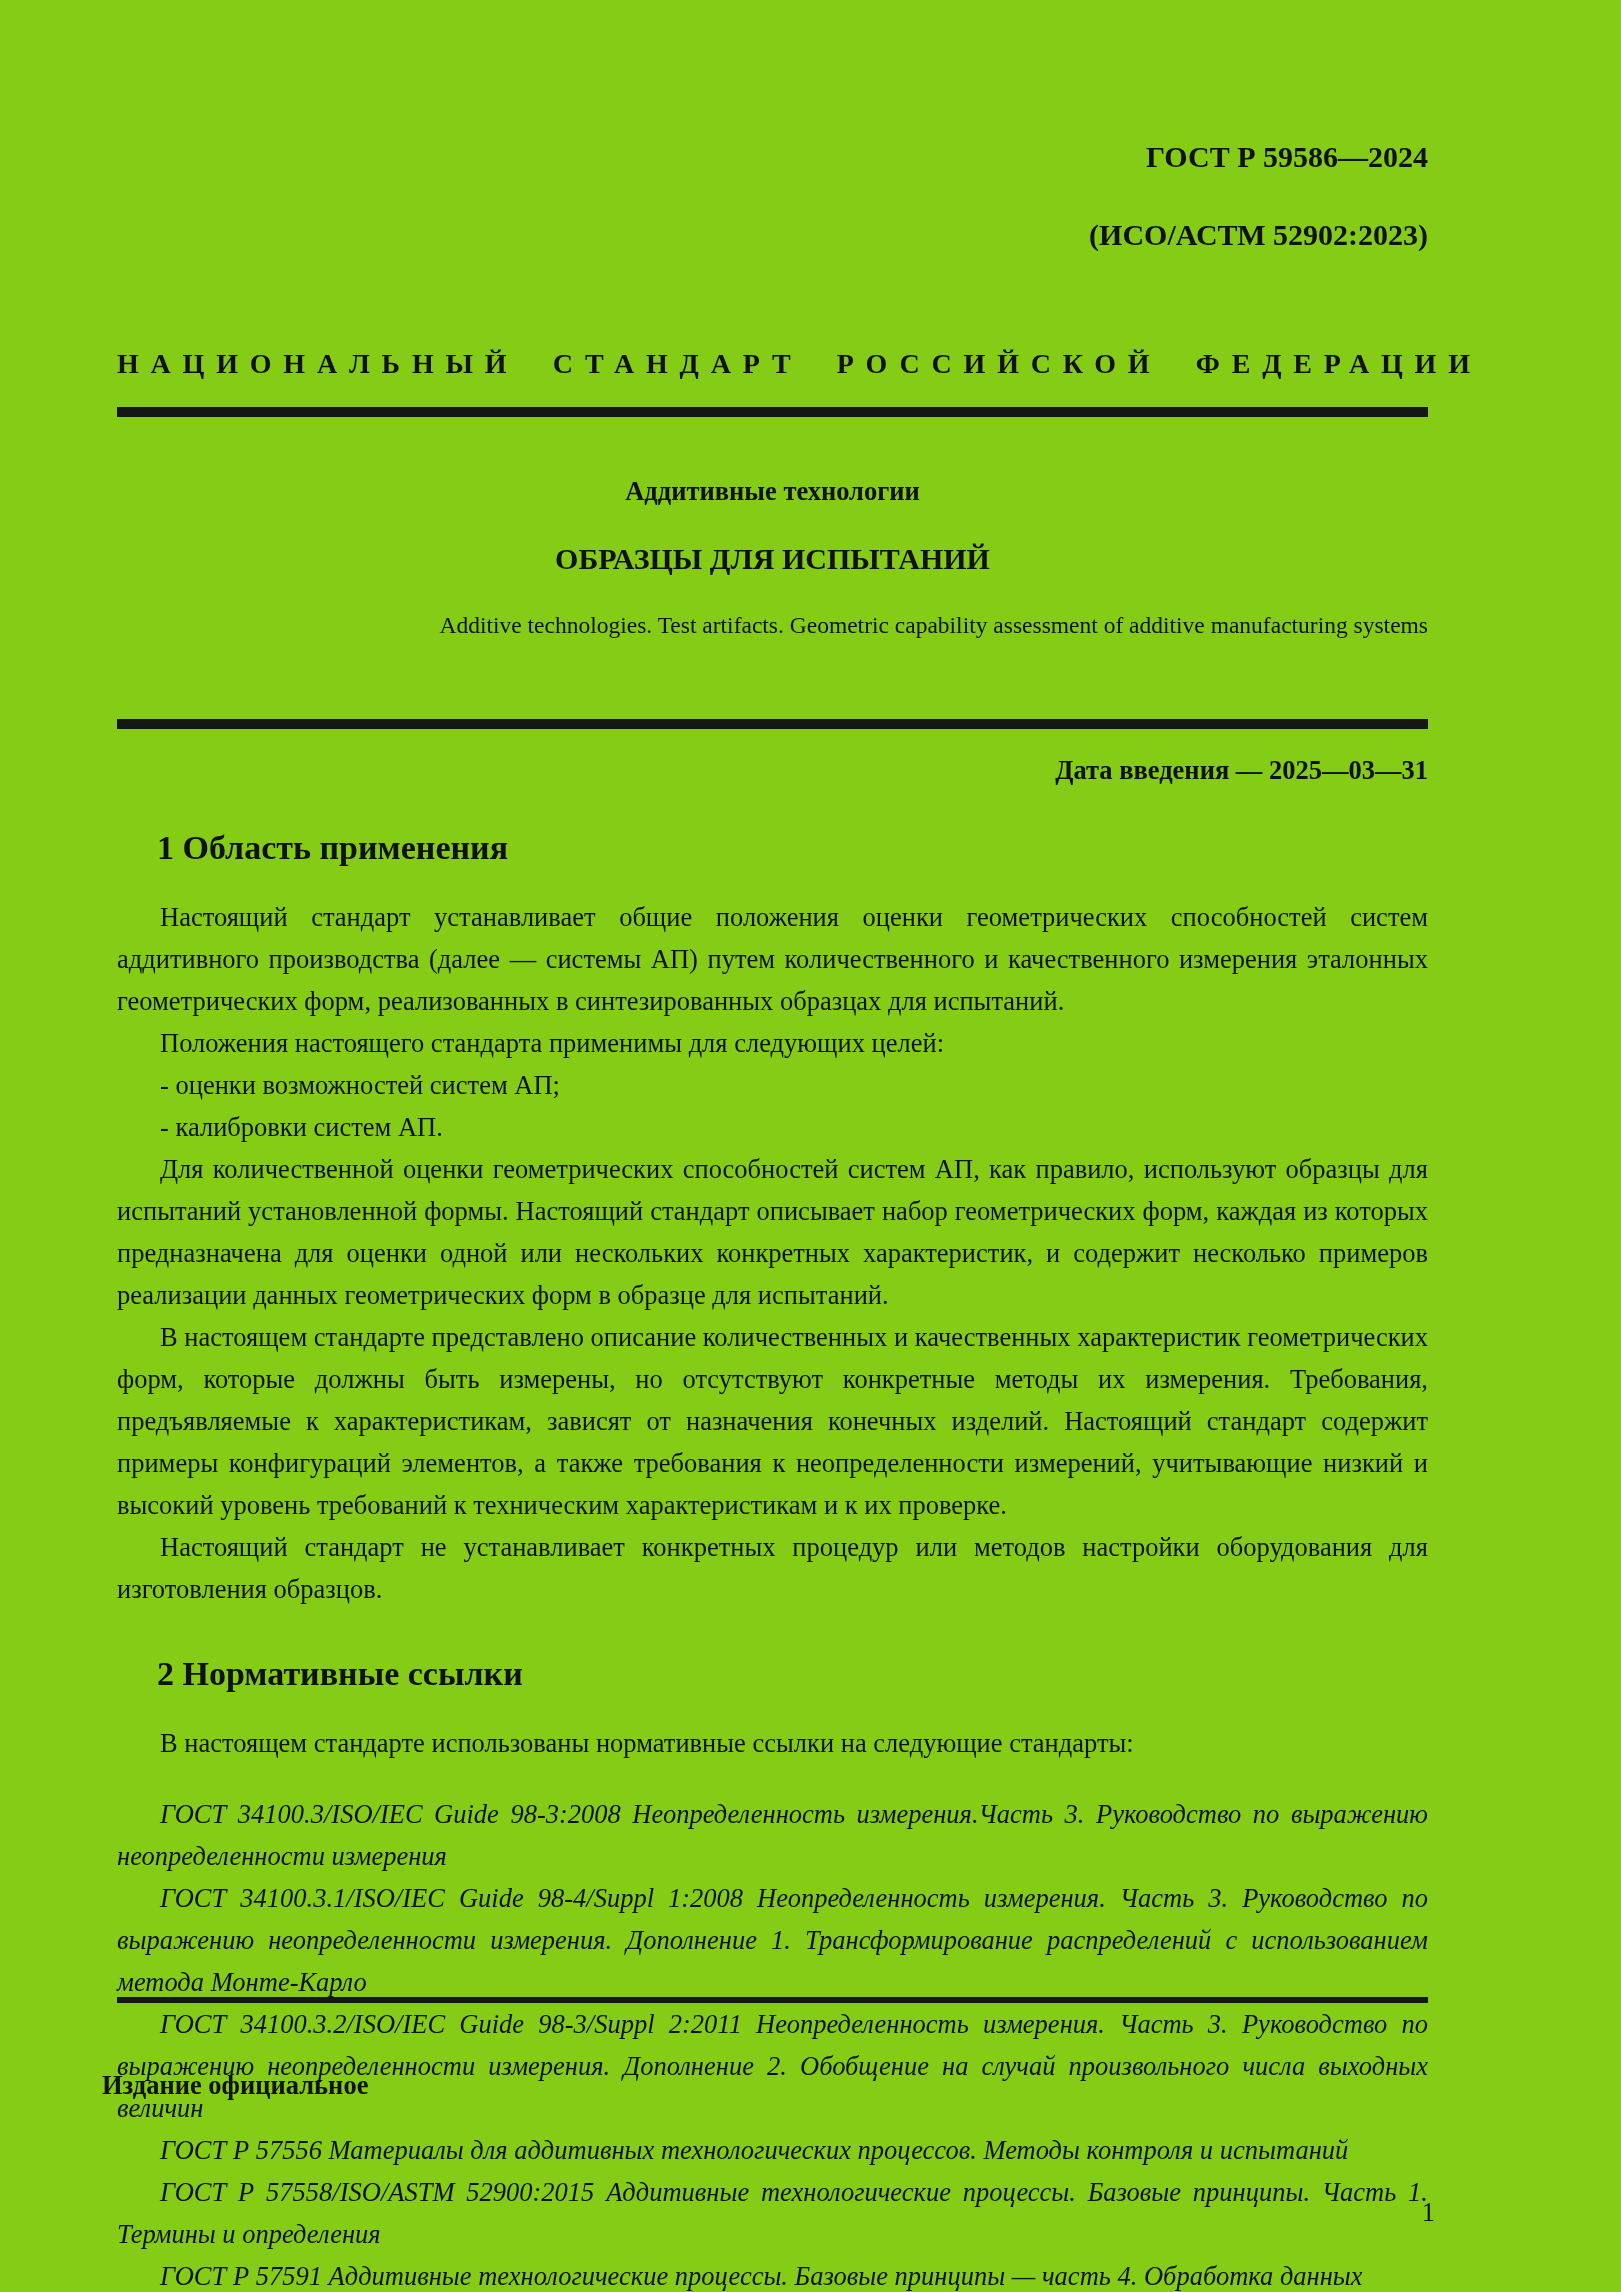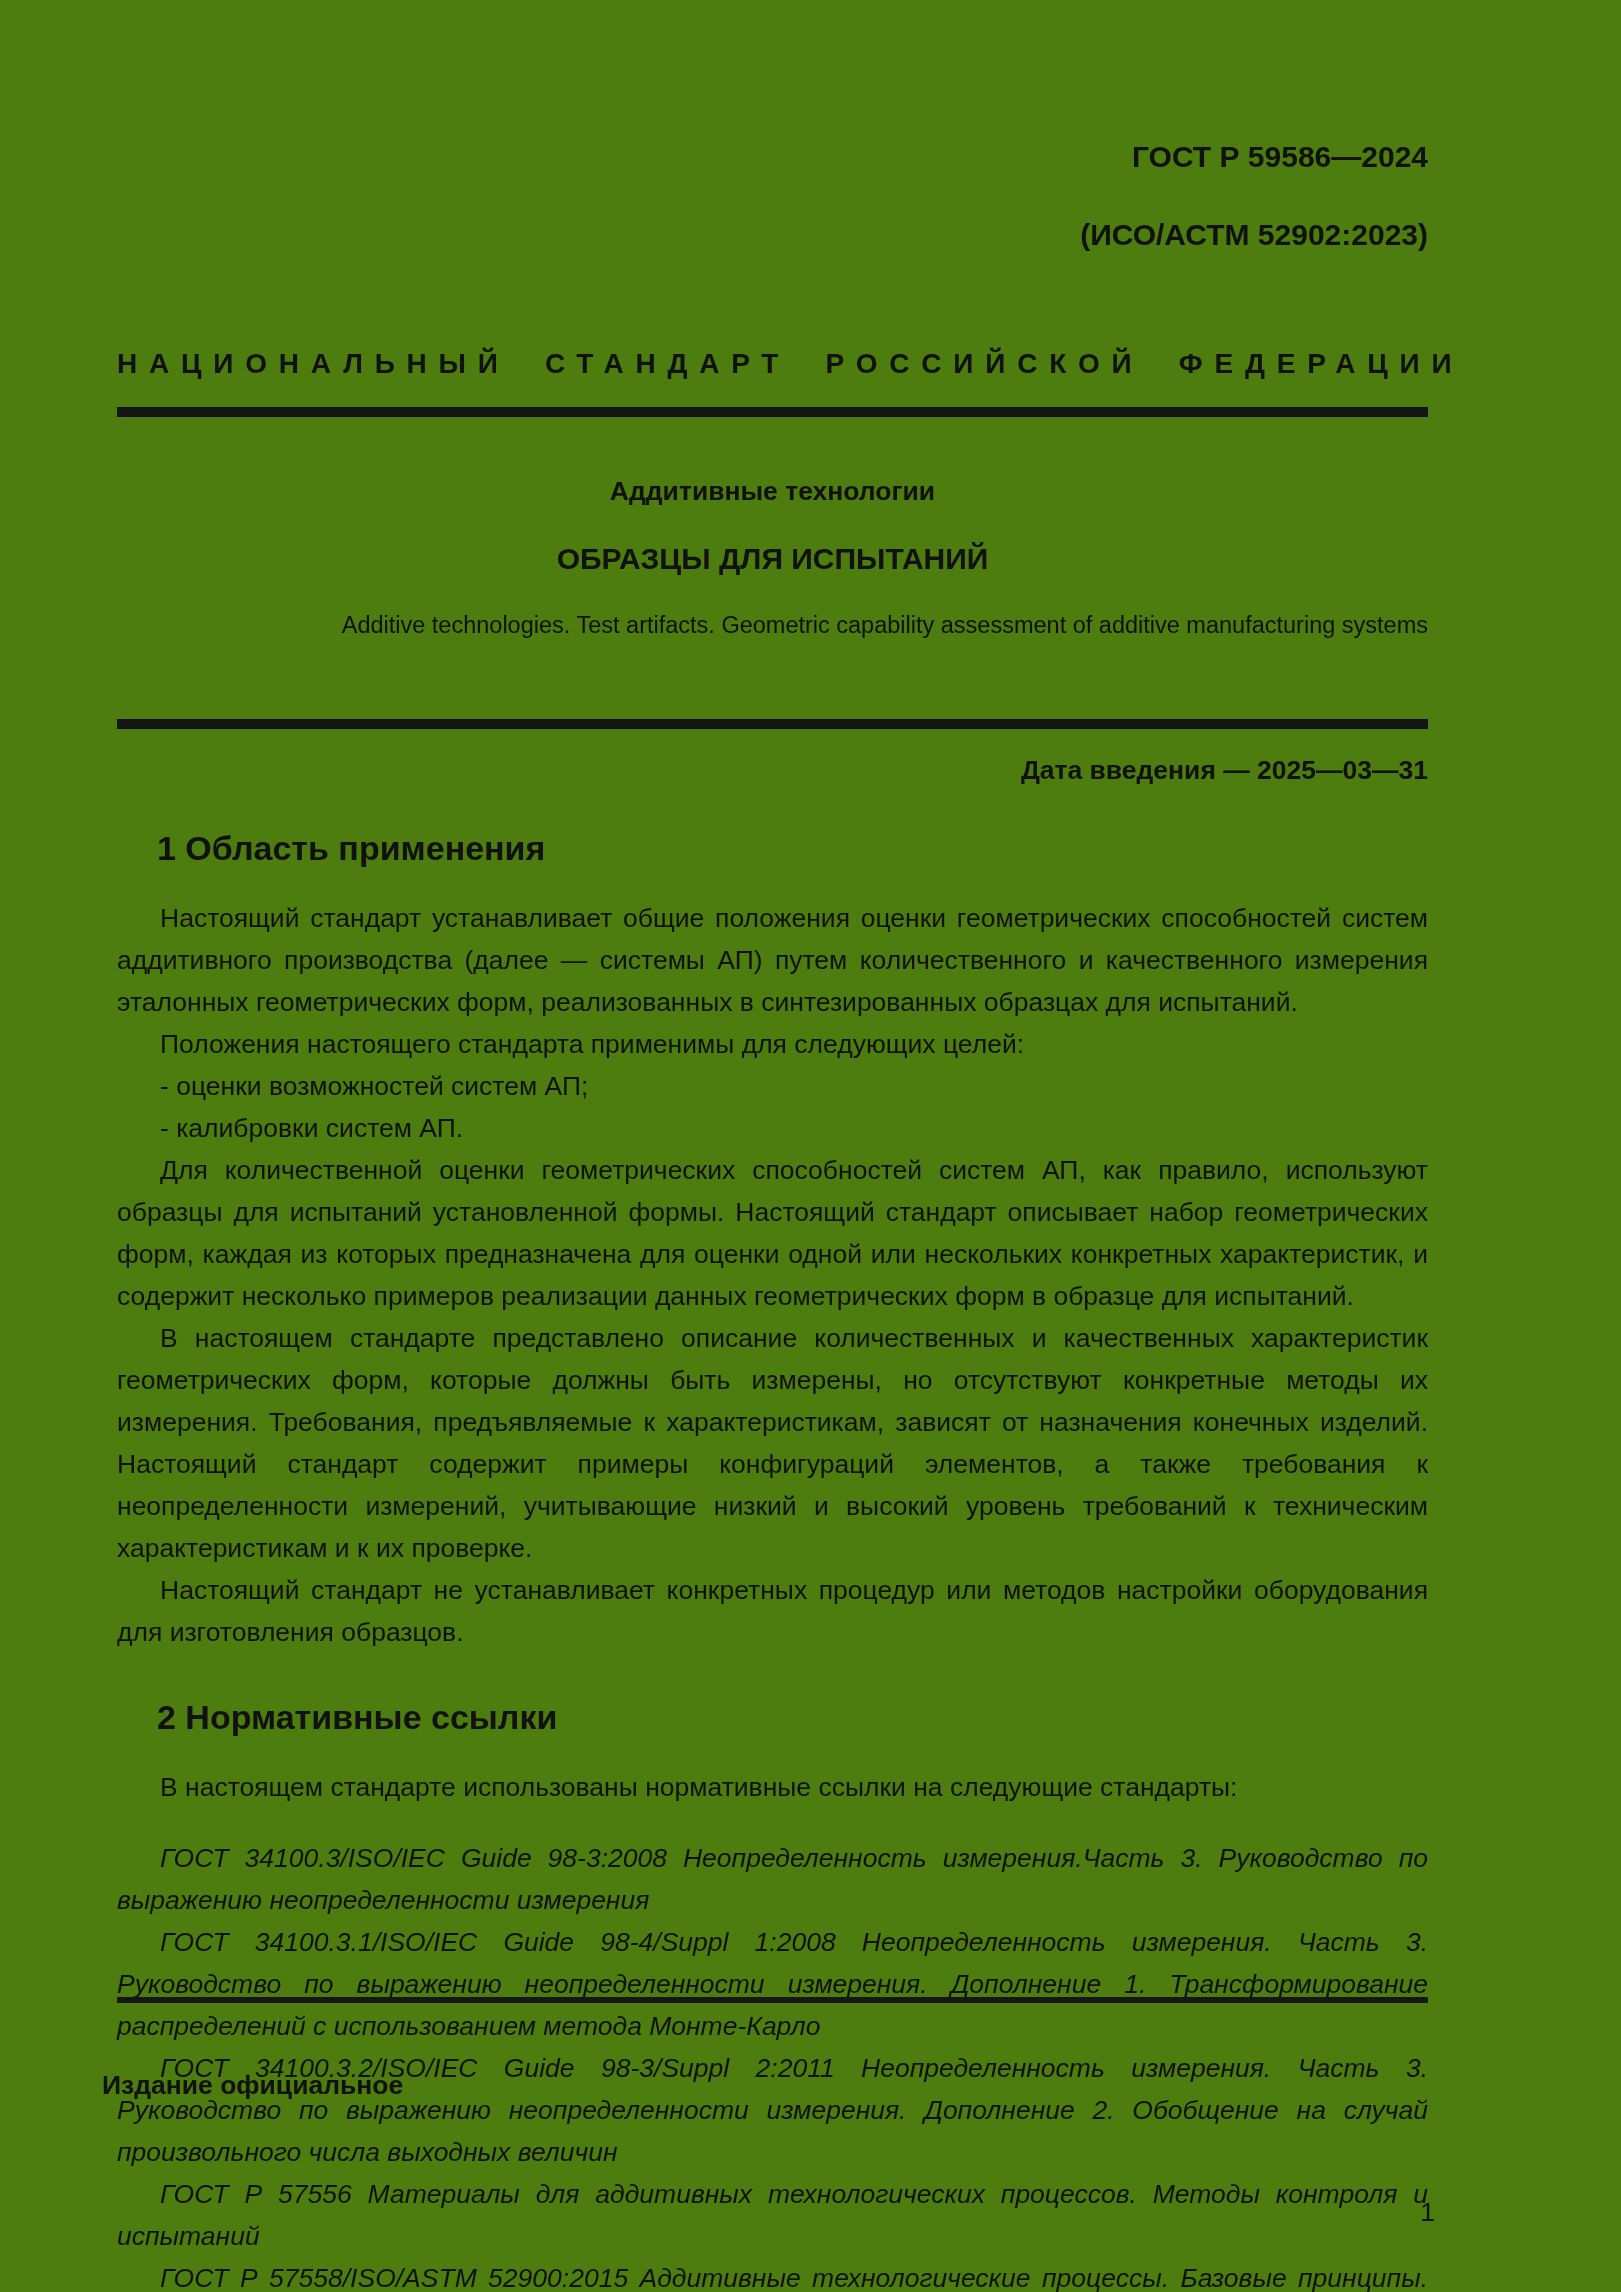--- a/index.html
+++ b/index.html
@@ -5,23 +5,23 @@
   html, body {
     margin: 0;
     padding: 0;
     background: #ffffff;
   }
   .page {
     position: relative;
     width: 1621px;
     height: 2293px;
     margin: 0 auto;
-    background: #4d7c0f;
+    background: #84cc16;
     color: #111111;
-    font-family: Liberation Sans, sans-serif;
+    font-family: Liberation Serif, serif;
     box-sizing: border-box;
     padding: 98px 193px 0 117px;
     overflow: hidden;
   }
   .doc-codes {
     text-align: right;
     font-weight: bold;
     font-size: 30px;
     line-height: 39px;
     white-space: pre-line;

